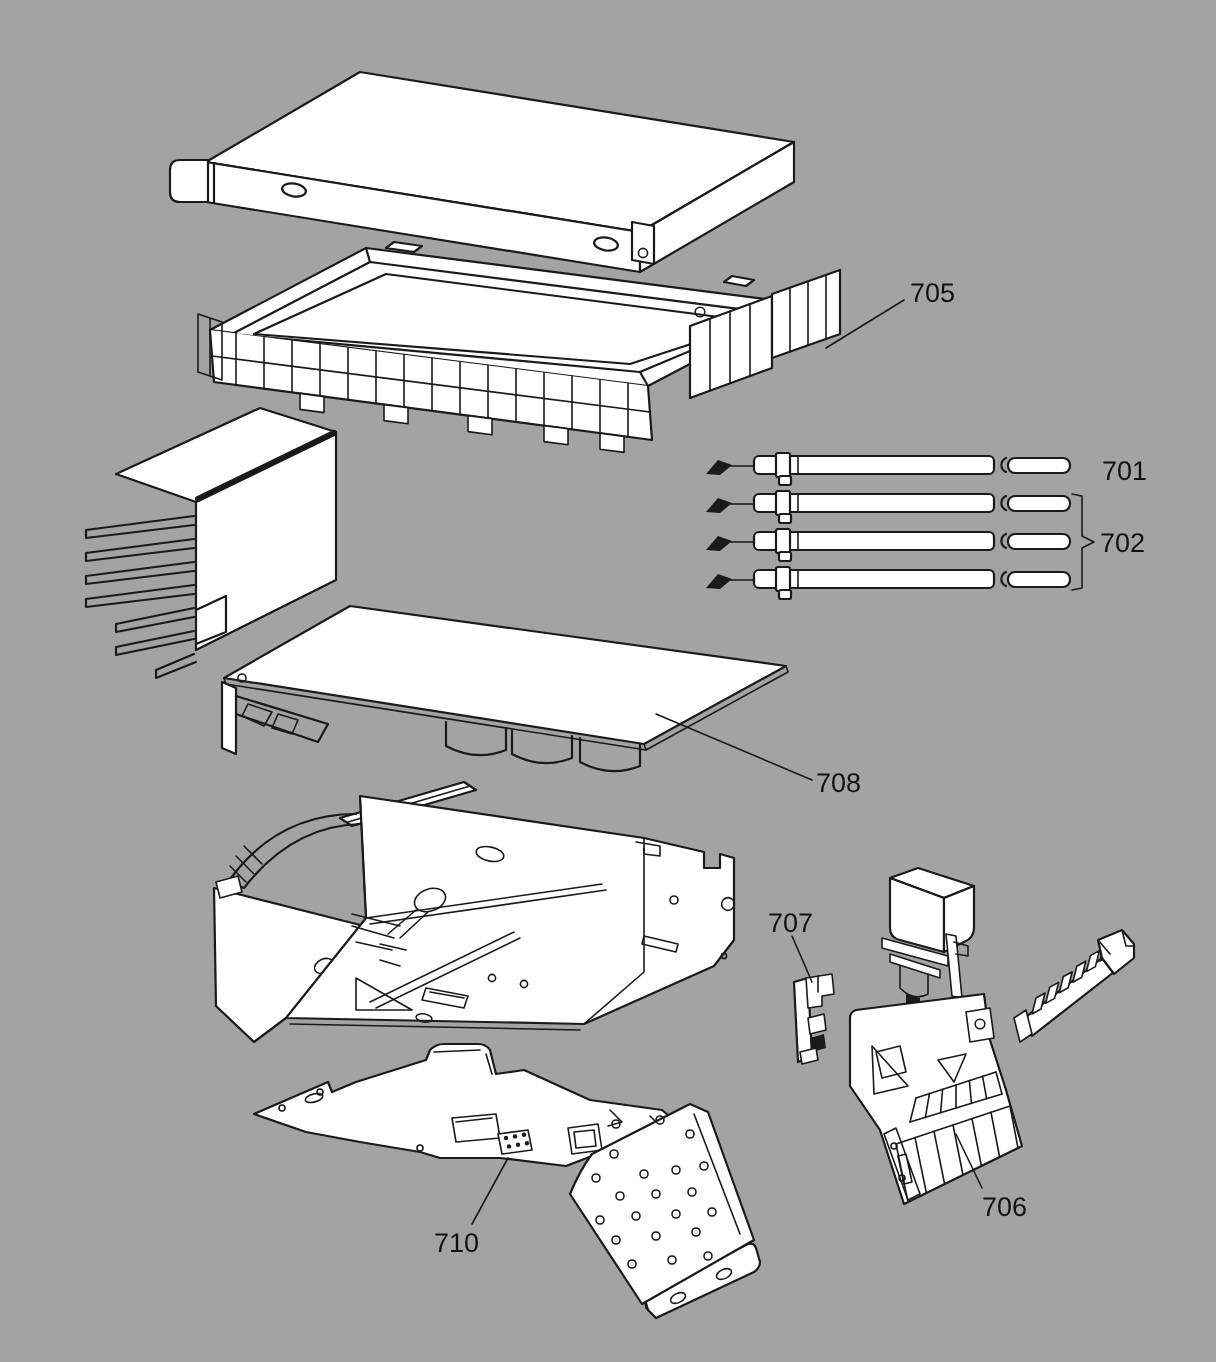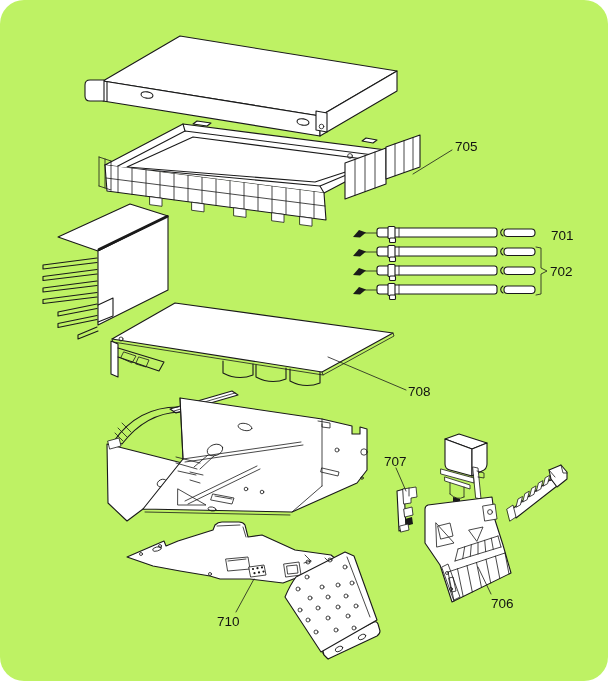--- a/index.html
+++ b/index.html
@@ -1,17 +1,17 @@
 <!DOCTYPE html>
 <html><head>
 <meta charset="utf-8">
 <style>
   html,body{margin:0;padding:0;background:#fff;}
-  .stage{position:relative;width:608px;height:681px;background:#bef264;overflow:hidden;
-         font-family:"Liberation Sans", sans-serif;border-radius:24px;}
+  .stage{position:relative;width:608px;height:681px;background:#a3a3a3;overflow:hidden;
+         font-family:"Liberation Sans", sans-serif;}
   svg{display:block}
   .ln{fill:none;stroke:#1a1a1a;stroke-width:1.1;stroke-linecap:round;stroke-linejoin:round;}
   .fw{fill:#ffffff;stroke:#1a1a1a;stroke-width:1.1;stroke-linecap:round;stroke-linejoin:round;}
   .fd{fill:#1a1a1a;stroke:none;}
   .thin{stroke-width:0.8;}
   .thick{stroke-width:3;}
   .lbl{font-family:"Liberation Sans", sans-serif;font-size:13.5px;fill:#111;}
 </style>
 </head>
 <body>

